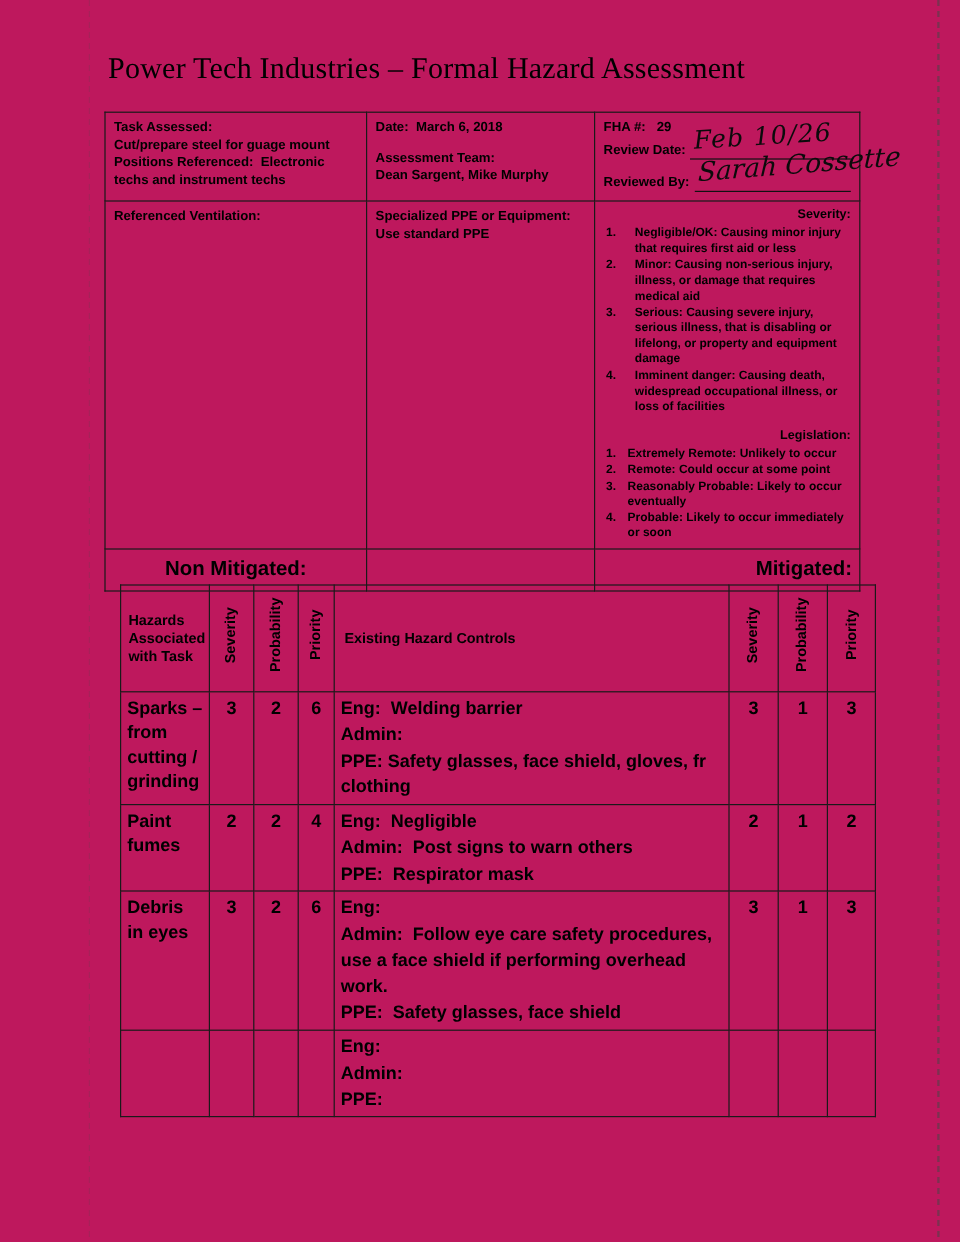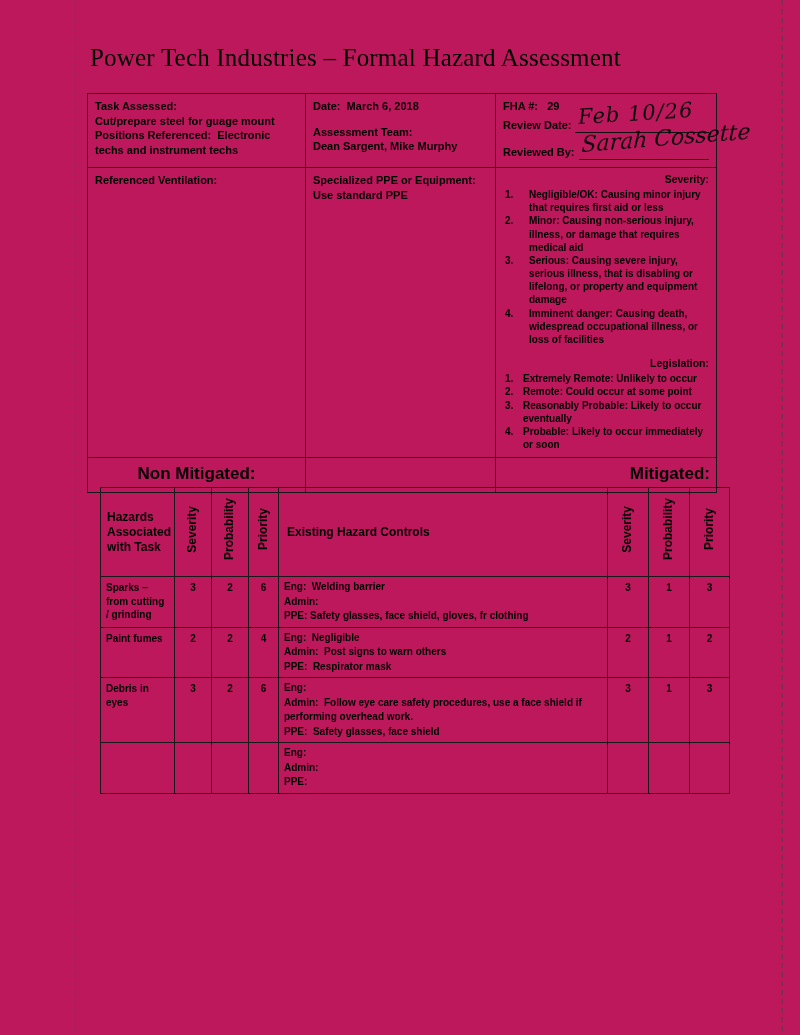--- a/index.html
+++ b/index.html
@@ -138,21 +138,21 @@
   .band-right { text-align: center; }
 
   
   .hazard-table {
     position: absolute;
     left: 100px;
     top: 455px;
     width: 629px;
     margin-top: 32px;
   }
-  .hazard-table td { padding: 3px 5px 3px 5px; font-size: 10px; }
+  .hazard-table td { padding: 3px 5px 3px 5px; font-size: 15px; }
   .hz-head td {
     height: 76px;
     vertical-align: middle;
     font-size: 12px;
   }
   .vert {
     writing-mode: vertical-rl;
     transform: rotate(180deg);
     white-space: nowrap;
     font-size: 12px;

